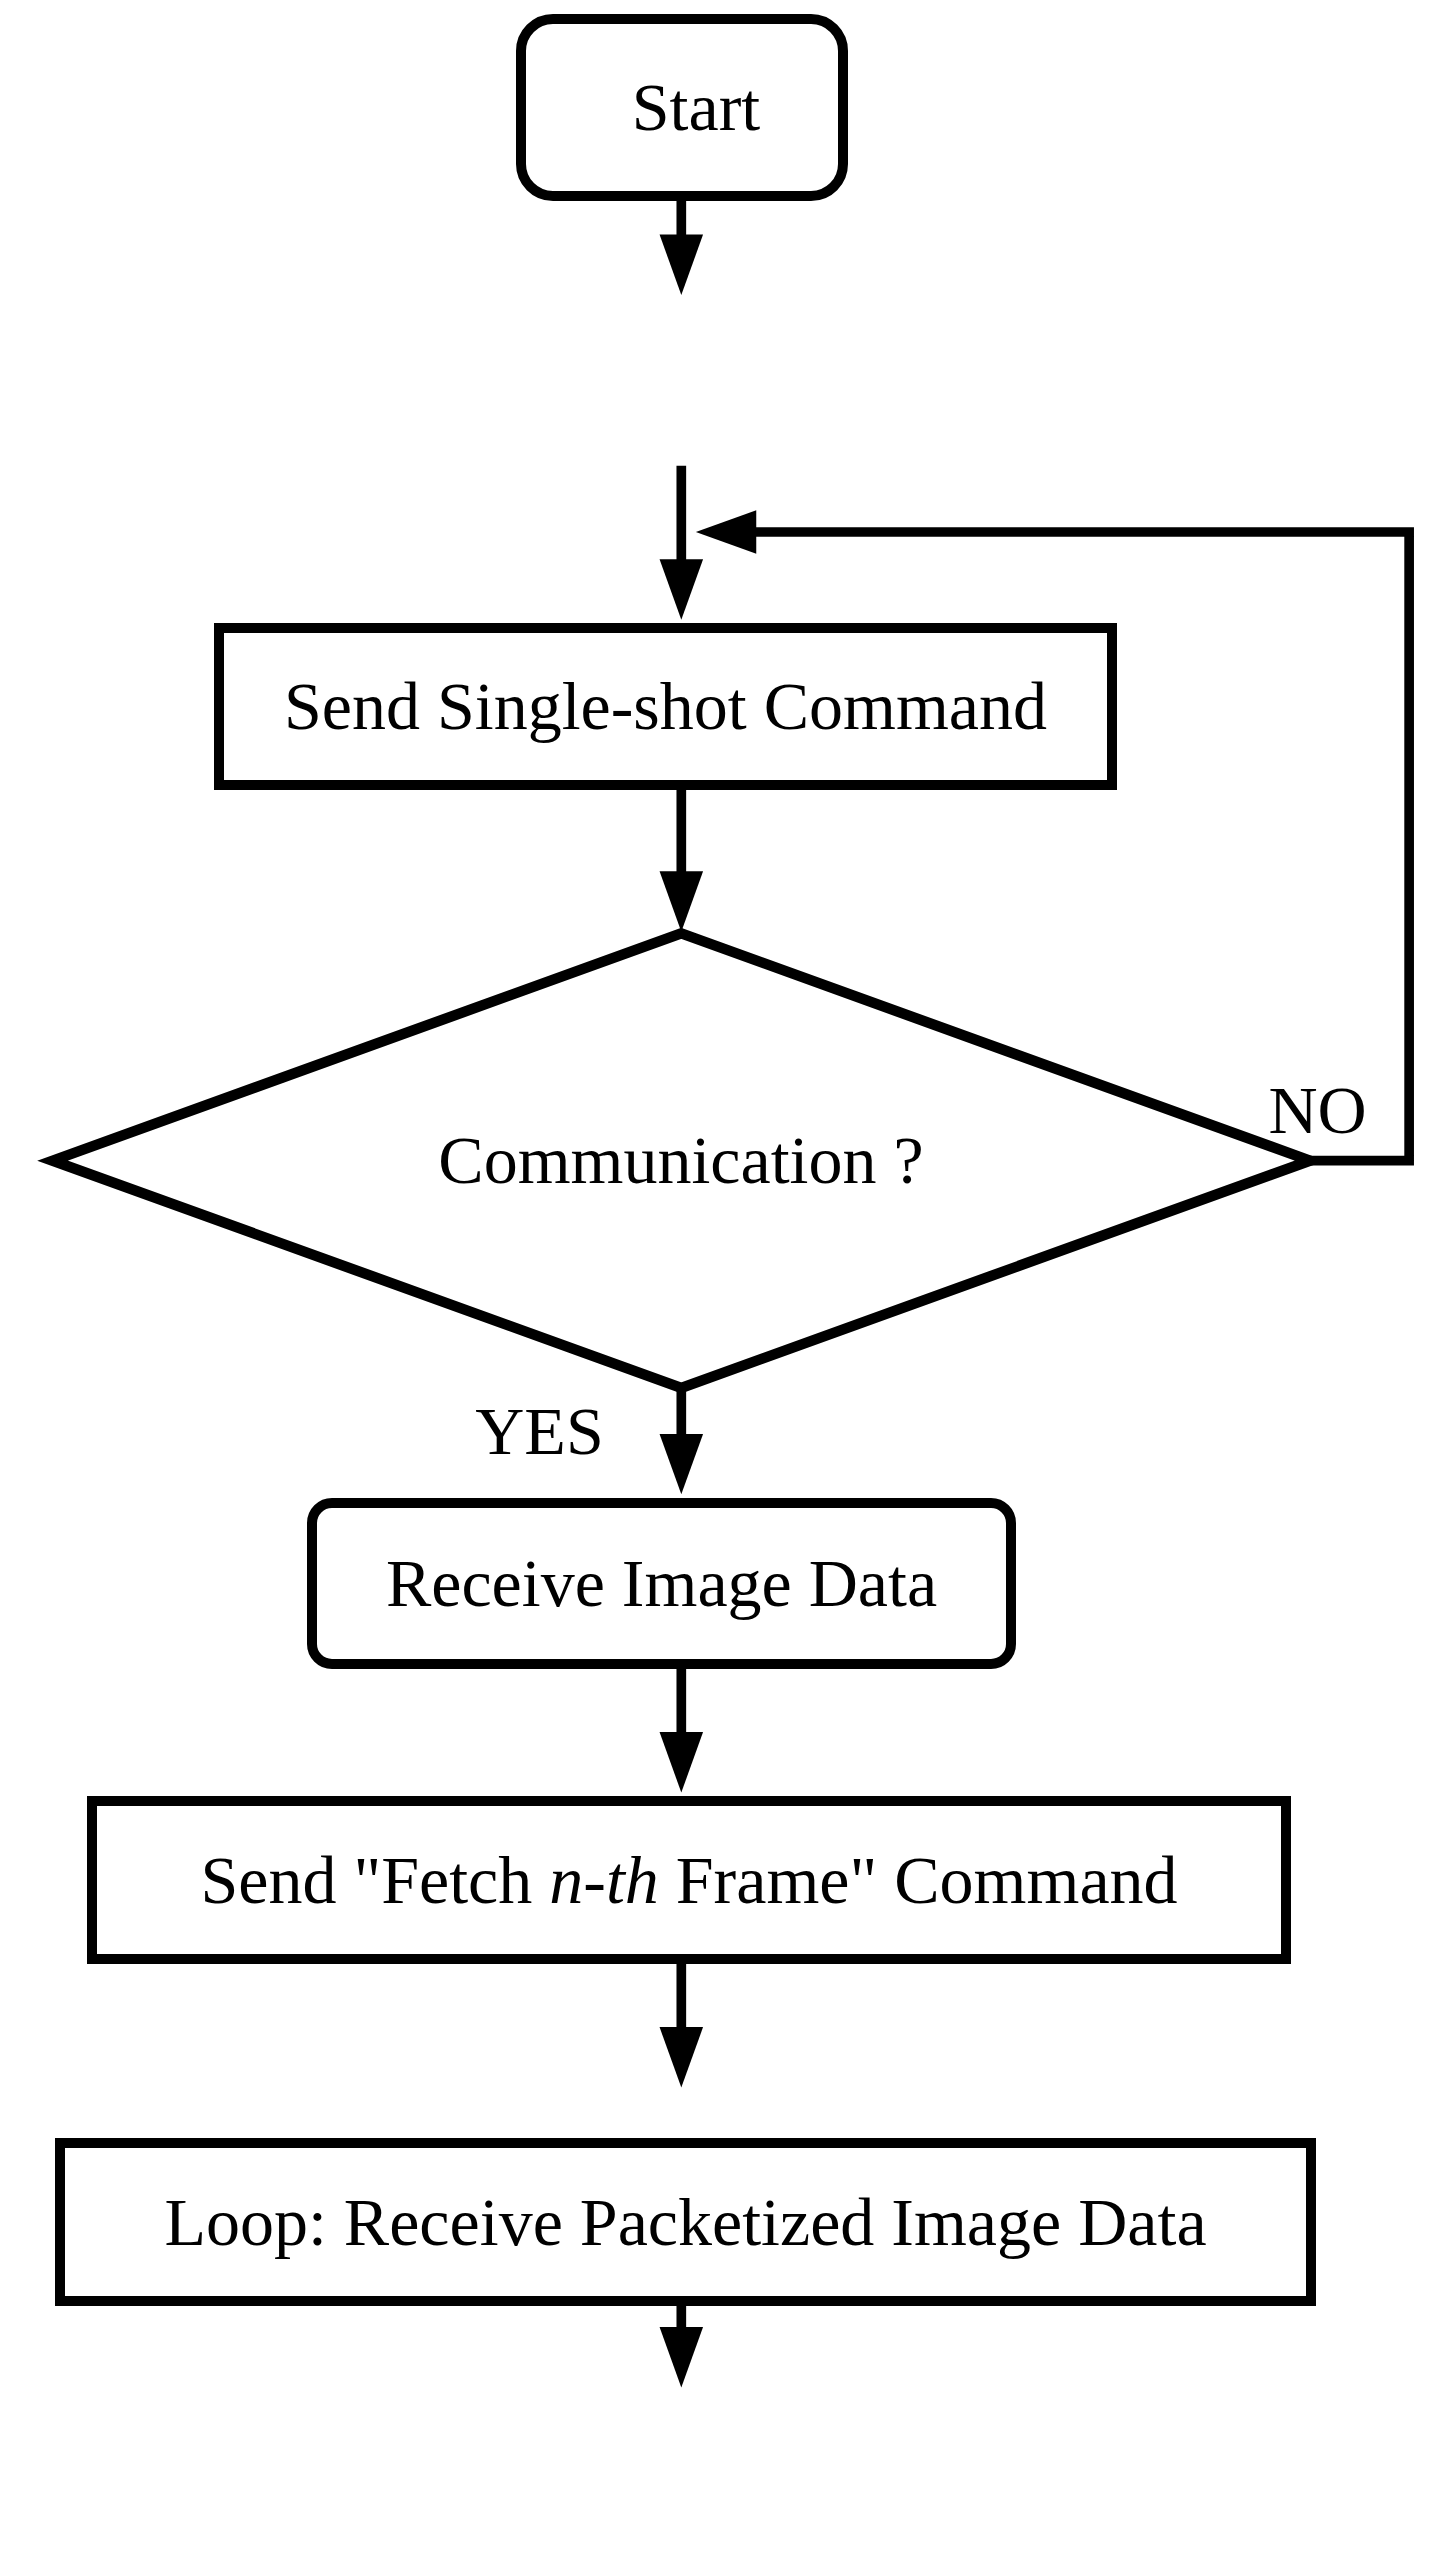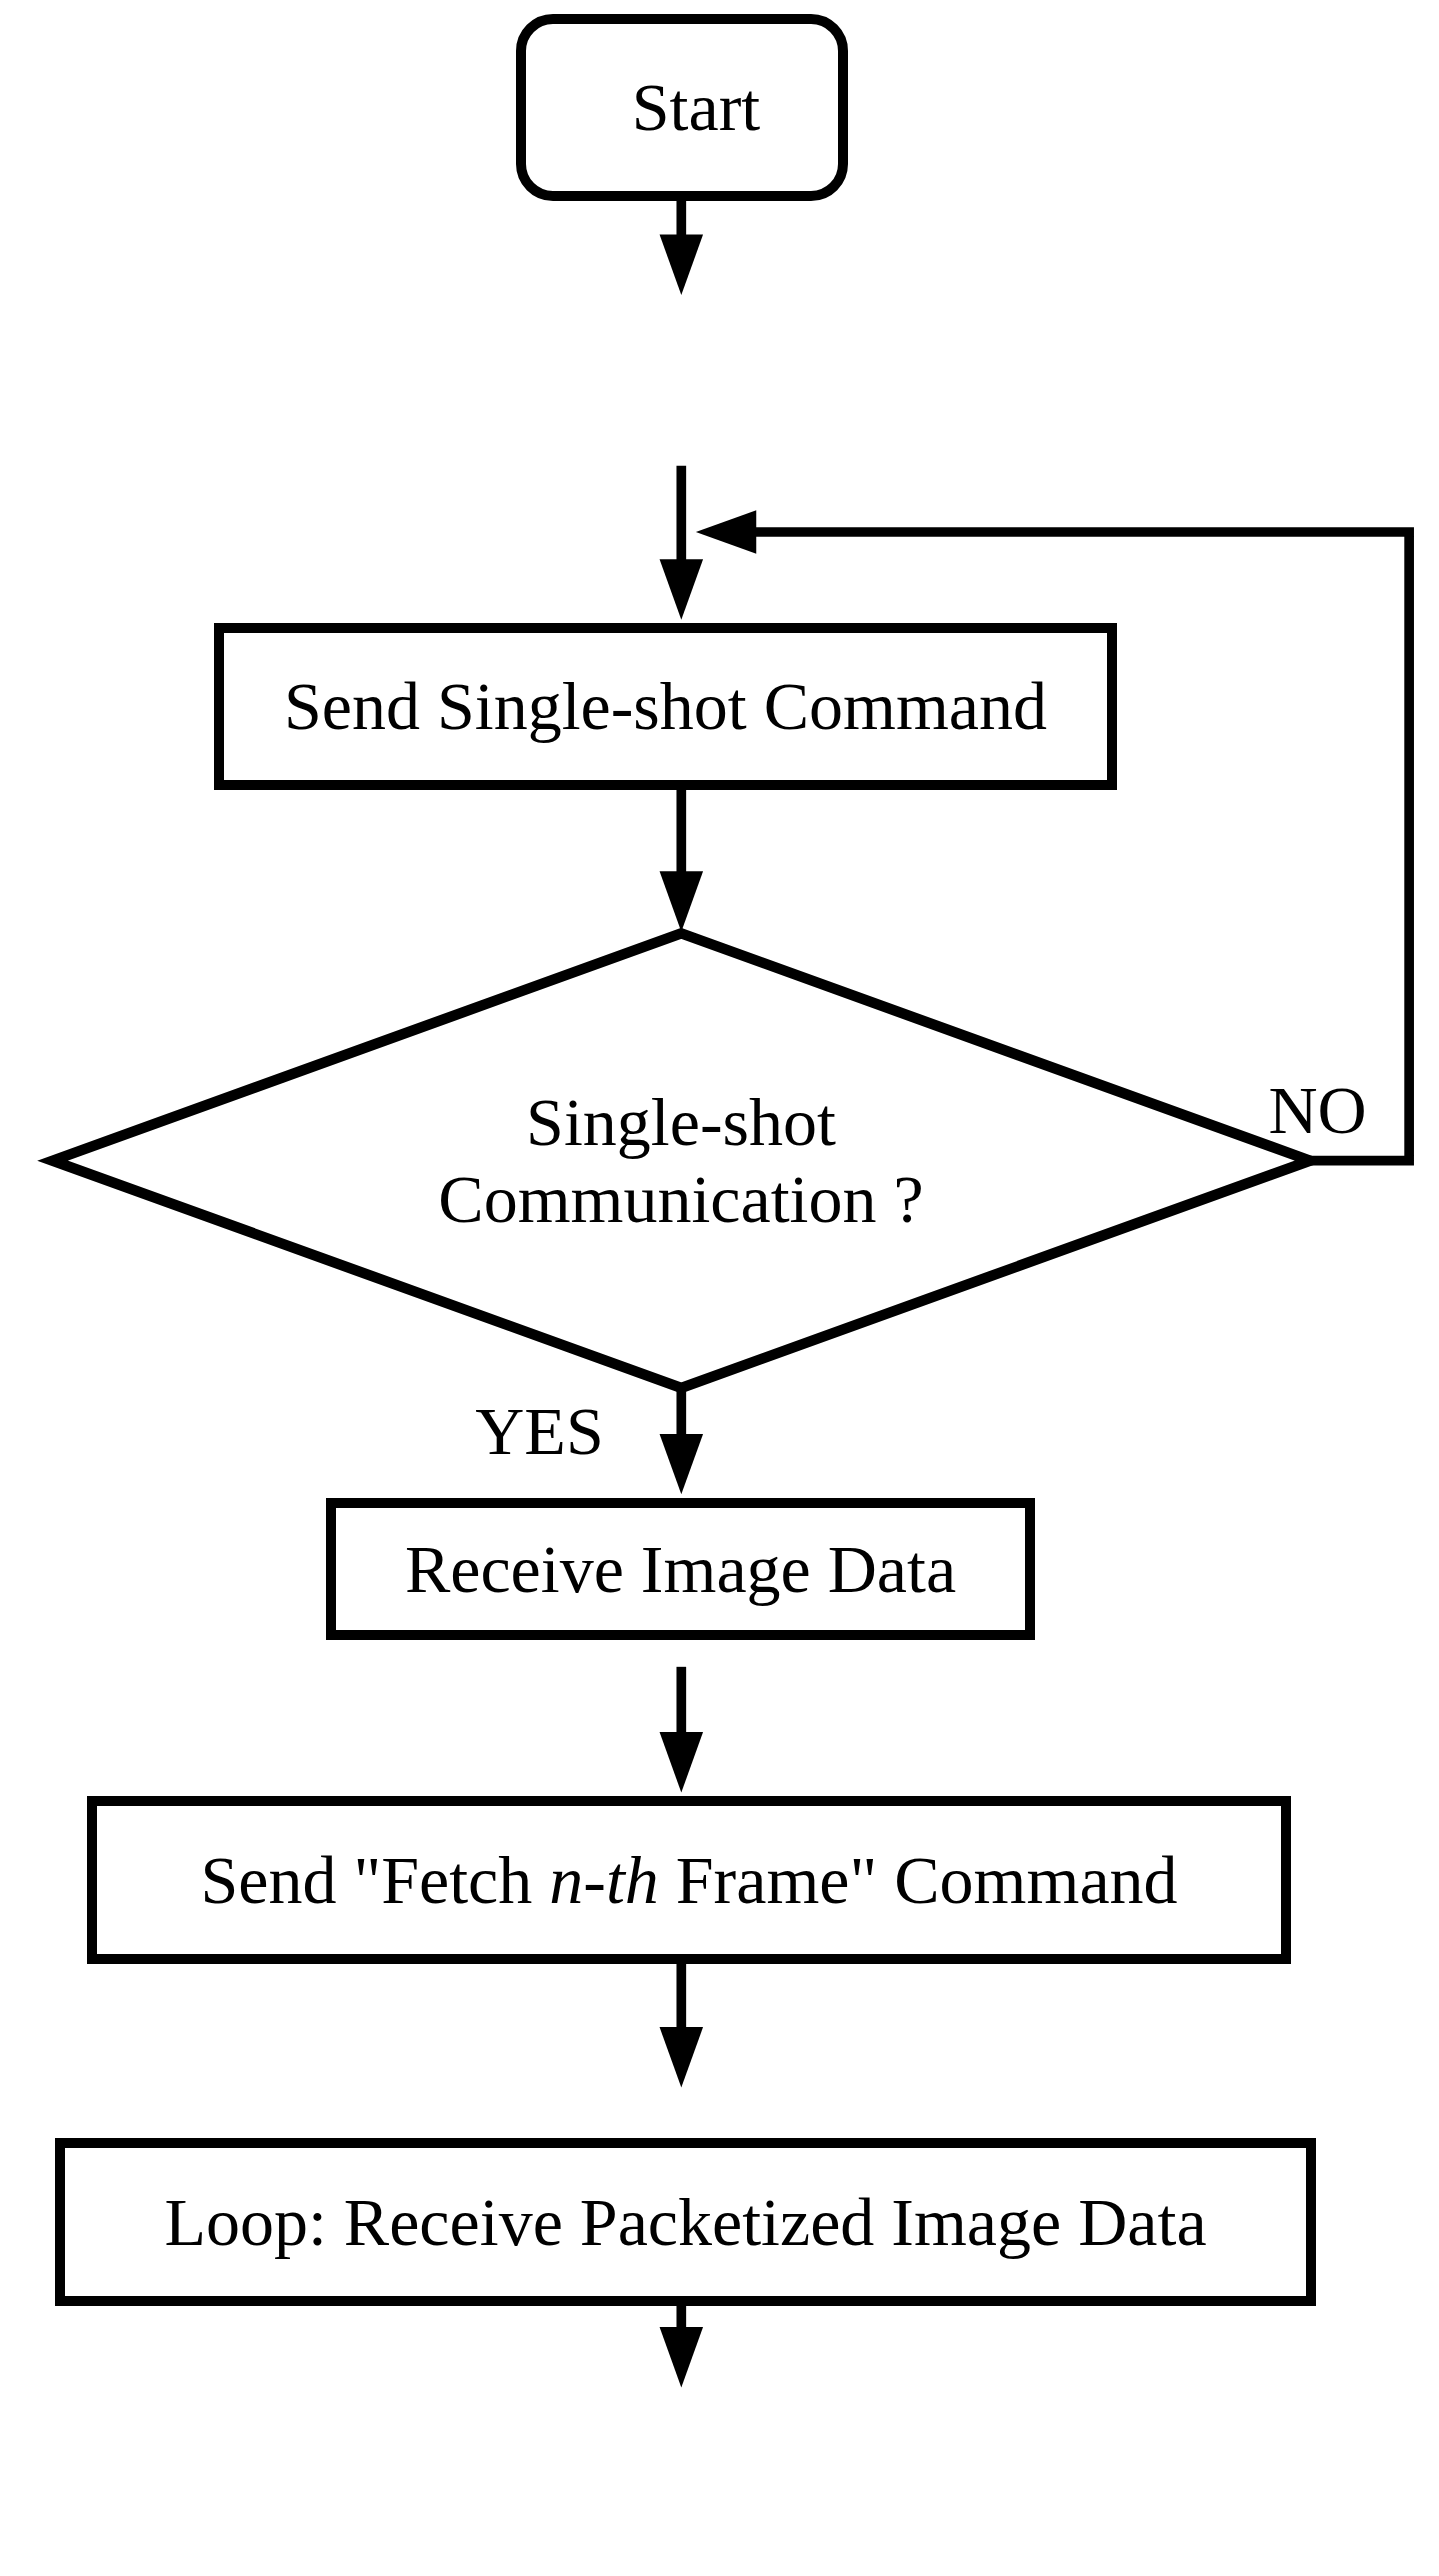--- a/index.html
+++ b/index.html
@@ -86,29 +86,28 @@
   <div class="node terminator" style="left:516px; top:13.7px; width:332px; height:187px;">
     <span>Start</span>
   </div>
 
 
   <div class="node" style="left:214px; top:623px; width:903px; height:167px;">
     <span>Send Single-shot Command</span>
   </div>
 
   <div class="diamond-label" style="left:278px; top:1072px; width:806px; height:177px;">
-    <span>Single-shot</span>
     <span>Communication ?</span>
   </div>
 
   <div class="edge-label" style="left:1233px; top:1072px; width:169px; height:77px;">NO</div>
 
   <div class="edge-label" style="left:451px; top:1393px; width:177px; height:77px;">YES</div>
 
-  <div class="node" style="left:326px; top:1498px; width:709px; height:142px;">
+  <div class="node" style="left:307px; top:1498px; width:709px; height:171px;border-radius:25px;">
     <span>Receive Image Data</span>
   </div>
 
   <div class="node" style="left:87px; top:1796px; width:1204px; height:168px;">
     <span>
       <span class="pre">Send "Fetch </span><span class="it">n-th</span><span class="pre"> Frame" Command</span>
     </span>
   </div>
 
   <div class="node" style="left:55px; top:2090px; width:1261px; height:168px;margin-top:48px;">

